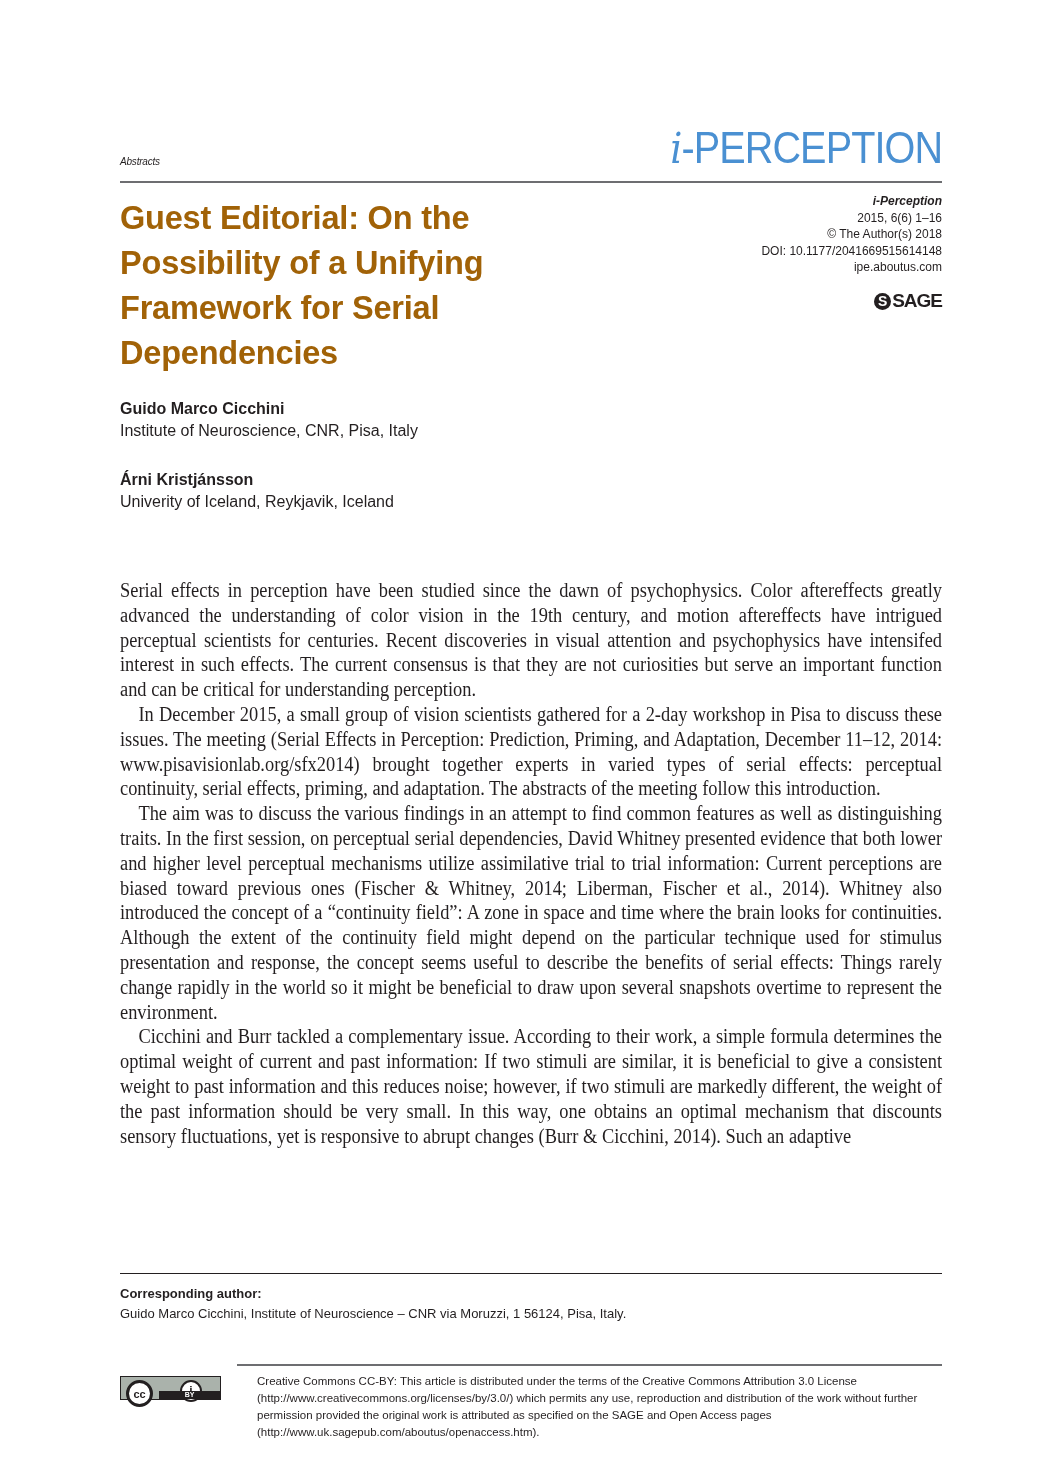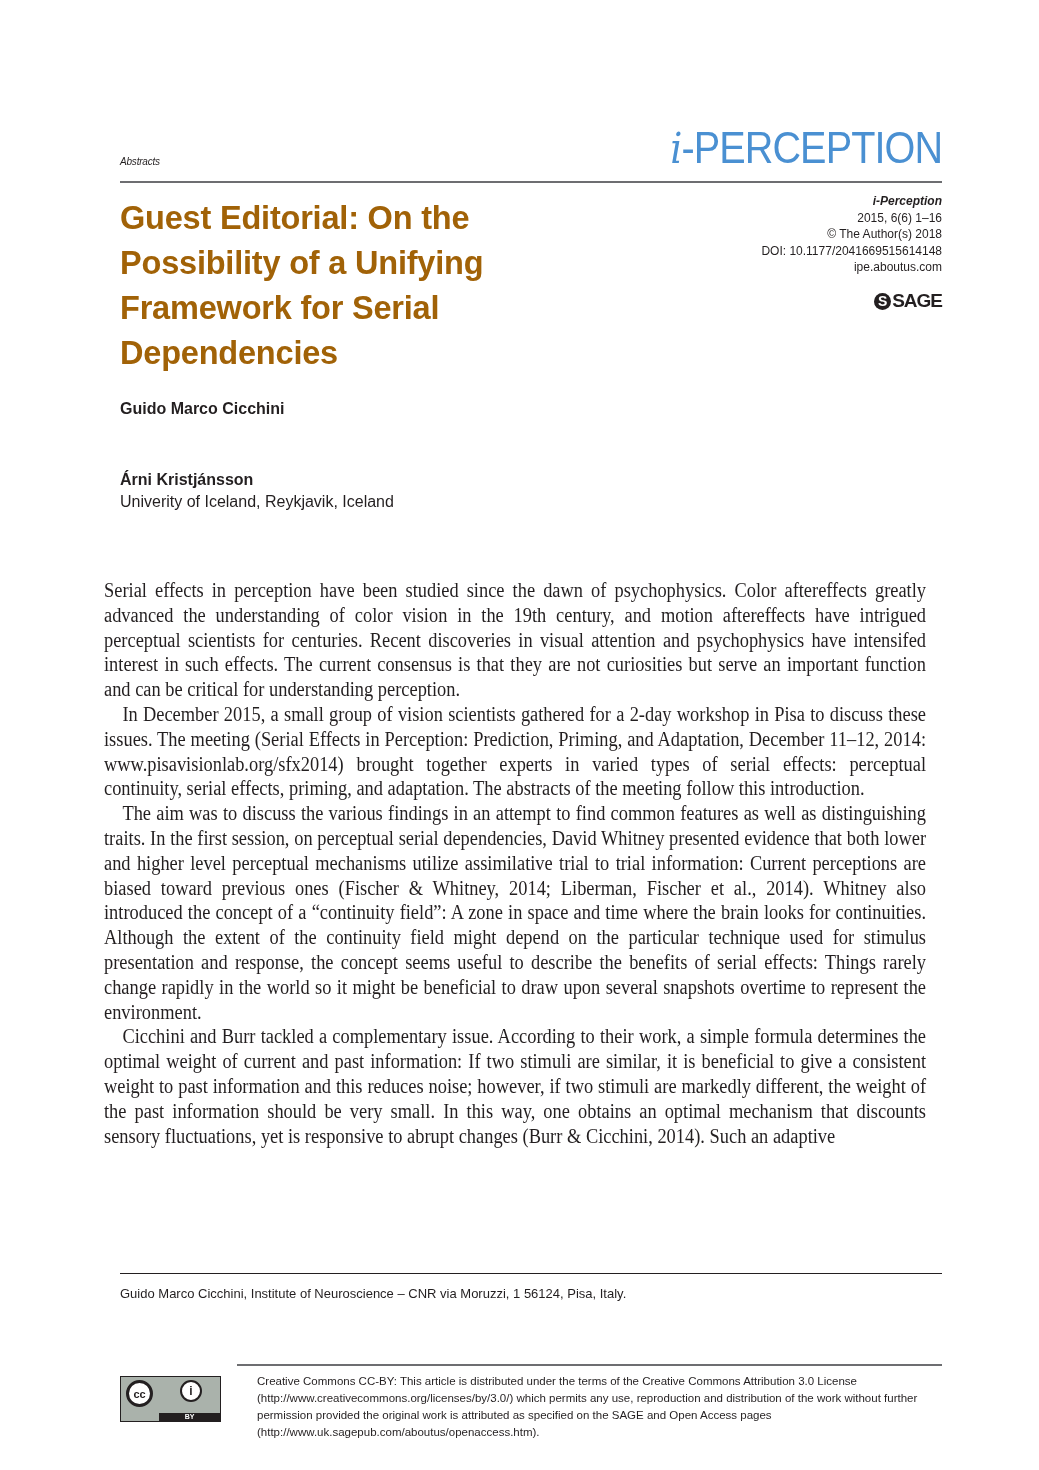--- a/index.html
+++ b/index.html
@@ -15,30 +15,30 @@
   .title { position: absolute; left: 120px; top: 196px; width: 480px; font-size: 32.5px; line-height: 45px; color: #a16207; font-weight: bold; margin: 0; letter-spacing: -0.2px; }
 
   .meta { position: absolute; right: 97px; top: 193px; text-align: right; font-size: 12px; line-height: 16.5px; }
   .meta .journal { font-weight: bold; font-style: italic; }
   .sage-logo { position: absolute; right: 97px; top: 290px; font-size: 19px; font-weight: bold; letter-spacing: -1px; display: flex; align-items: center; gap: 1px; }
   .sage-s { display: inline-flex; width: 17px; height: 17px; border-radius: 50%; background: #231f20; color: #fff; font-size: 14px; align-items: center; justify-content: center; letter-spacing: 0; }
 
   .author { position: absolute; left: 120px; font-size: 16px; line-height: 22px; }
   .author .name { font-weight: bold; }
 
-  .body-text { position: absolute; left: 104px; top: 578px; width: 822px; font-size: 20px; line-height: 24.8px; text-align: justify; }
+  .body-text { position: absolute; left: 120px; top: 578px; width: 822px; font-size: 20px; line-height: 24.8px; text-align: justify; }
   .body-text p { margin: 0; transform: scaleX(0.92); transform-origin: left; width: 108.7%; }
   .body-text p + p { text-indent: 20px; }
 
   .foot-rule { position: absolute; left: 120px; width: 822px; top: 1273px; height: 1px; background: #231f20; }
   .corr { position: absolute; left: 120px; top: 1284px; font-size: 13px; line-height: 20px; }
   .corr .label { font-weight: bold; }
 
   .license-rule { position: absolute; left: 237px; width: 705px; top: 1364px; height: 2px; background: #6d6e71; }
-  .cc-badge { position: absolute; left: 120px; top: 1376px; width: 101px; height: 46px; background: #aab2ab; border: 1px solid #231f20; box-sizing: border-box; }
+  .cc-badge { position: absolute; left: 120px; top: 1376px; width: 101px; height: 24px; background: #aab2ab; border: 1px solid #231f20; box-sizing: border-box; }
   .cc-badge .cc { position: absolute; left: 5px; top: 3px; width: 27px; height: 27px; border-radius: 50%; background: #fff; border: 3px solid #231f20; box-sizing: border-box; font-size: 11px; font-weight: bold; display: flex; align-items: center; justify-content: center; }
   .cc-badge .by-icon { position: absolute; left: 59px; top: 3px; width: 22px; height: 22px; border-radius: 50%; background: #fff; border: 2px solid #231f20; box-sizing: border-box; font-size: 12px; font-weight: bold; display: flex; align-items: center; justify-content: center; }
   .cc-badge .by-strip { position: absolute; left: 38px; right: 0; bottom: 0; height: 8px; background: #231f20; color: #fff; font-size: 7px; font-weight: bold; text-align: center; line-height: 8px; }
   .license-text { position: absolute; left: 237px; top: 1373px; width: 705px; font-size: 11.5px; line-height: 17px; margin-left: 20px; }
 </style>
 </head>
 <body>
 
 <div class="section-label sans">Abstracts</div>
 
@@ -56,37 +56,39 @@
   <div>ipe.aboutus.com</div>
 </div>
 
 <div class="sage-logo sans">
   <span class="sage-s">S</span>
   <span>SAGE</span>
 </div>
 
 <div class="author sans" style="top:398px;">
   <div class="name">Guido Marco Cicchini</div>
+  <div>Institute of Neuroscience, CNR, Pisa, Italy</div>
 </div>
 
 <div class="author sans" style="top:469px;">
   <div class="name">Árni Kristjánsson</div>
   <div>Univerity of Iceland, Reykjavik, Iceland</div>
 </div>
 
 <div class="body-text serif">
   <p>Serial effects in perception have been studied since the dawn of psychophysics. Color aftereffects greatly advanced the understanding of color vision in the 19th century, and motion aftereffects have intrigued perceptual scientists for centuries. Recent discoveries in visual attention and psychophysics have intensifed interest in such effects. The current consensus is that they are not curiosities but serve an important function and can be critical for understanding perception.</p>
   <p>In December 2015, a small group of vision scientists gathered for a 2-day workshop in Pisa to discuss these issues. The meeting (Serial Effects in Perception: Prediction, Priming, and Adaptation, December 11–12, 2014: www.pisavisionlab.org/sfx2014) brought together experts in varied types of serial effects: perceptual continuity, serial effects, priming, and adaptation. The abstracts of the meeting follow this introduction.</p>
   <p>The aim was to discuss the various findings in an attempt to find common features as well as distinguishing traits. In the first session, on perceptual serial dependencies, David Whitney presented evidence that both lower and higher level perceptual mechanisms utilize assimilative trial to trial information: Current perceptions are biased toward previous ones (Fischer &amp; Whitney, 2014; Liberman, Fischer et al., 2014). Whitney also introduced the concept of a “continuity field”: A zone in space and time where the brain looks for continuities. Although the extent of the continuity field might depend on the particular technique used for stimulus presentation and response, the concept seems useful to describe the benefits of serial effects: Things rarely change rapidly in the world so it might be beneficial to draw upon several snapshots overtime to represent the environment.</p>
   <p>Cicchini and Burr tackled a complementary issue. According to their work, a simple formula determines the optimal weight of current and past information: If two stimuli are similar, it is beneficial to give a consistent weight to past information and this reduces noise; however, if two stimuli are markedly different, the weight of the past information should be very small. In this way, one obtains an optimal mechanism that discounts sensory fluctuations, yet is responsive to abrupt changes (Burr &amp; Cicchini, 2014). Such an adaptive</p>
 </div>
 
 <div class="foot-rule"></div>
 
 <div class="corr sans">
+  <div class="label">Corresponding author:</div>
   <div>Guido Marco Cicchini, Institute of Neuroscience – CNR via Moruzzi, 1 56124, Pisa, Italy.</div>
 </div>
 
 <div class="license-rule"></div>
 
 <div class="cc-badge sans">
   <span class="cc">cc</span>
   <span class="by-icon">i</span>
   <span class="by-strip">BY</span>
 </div>

